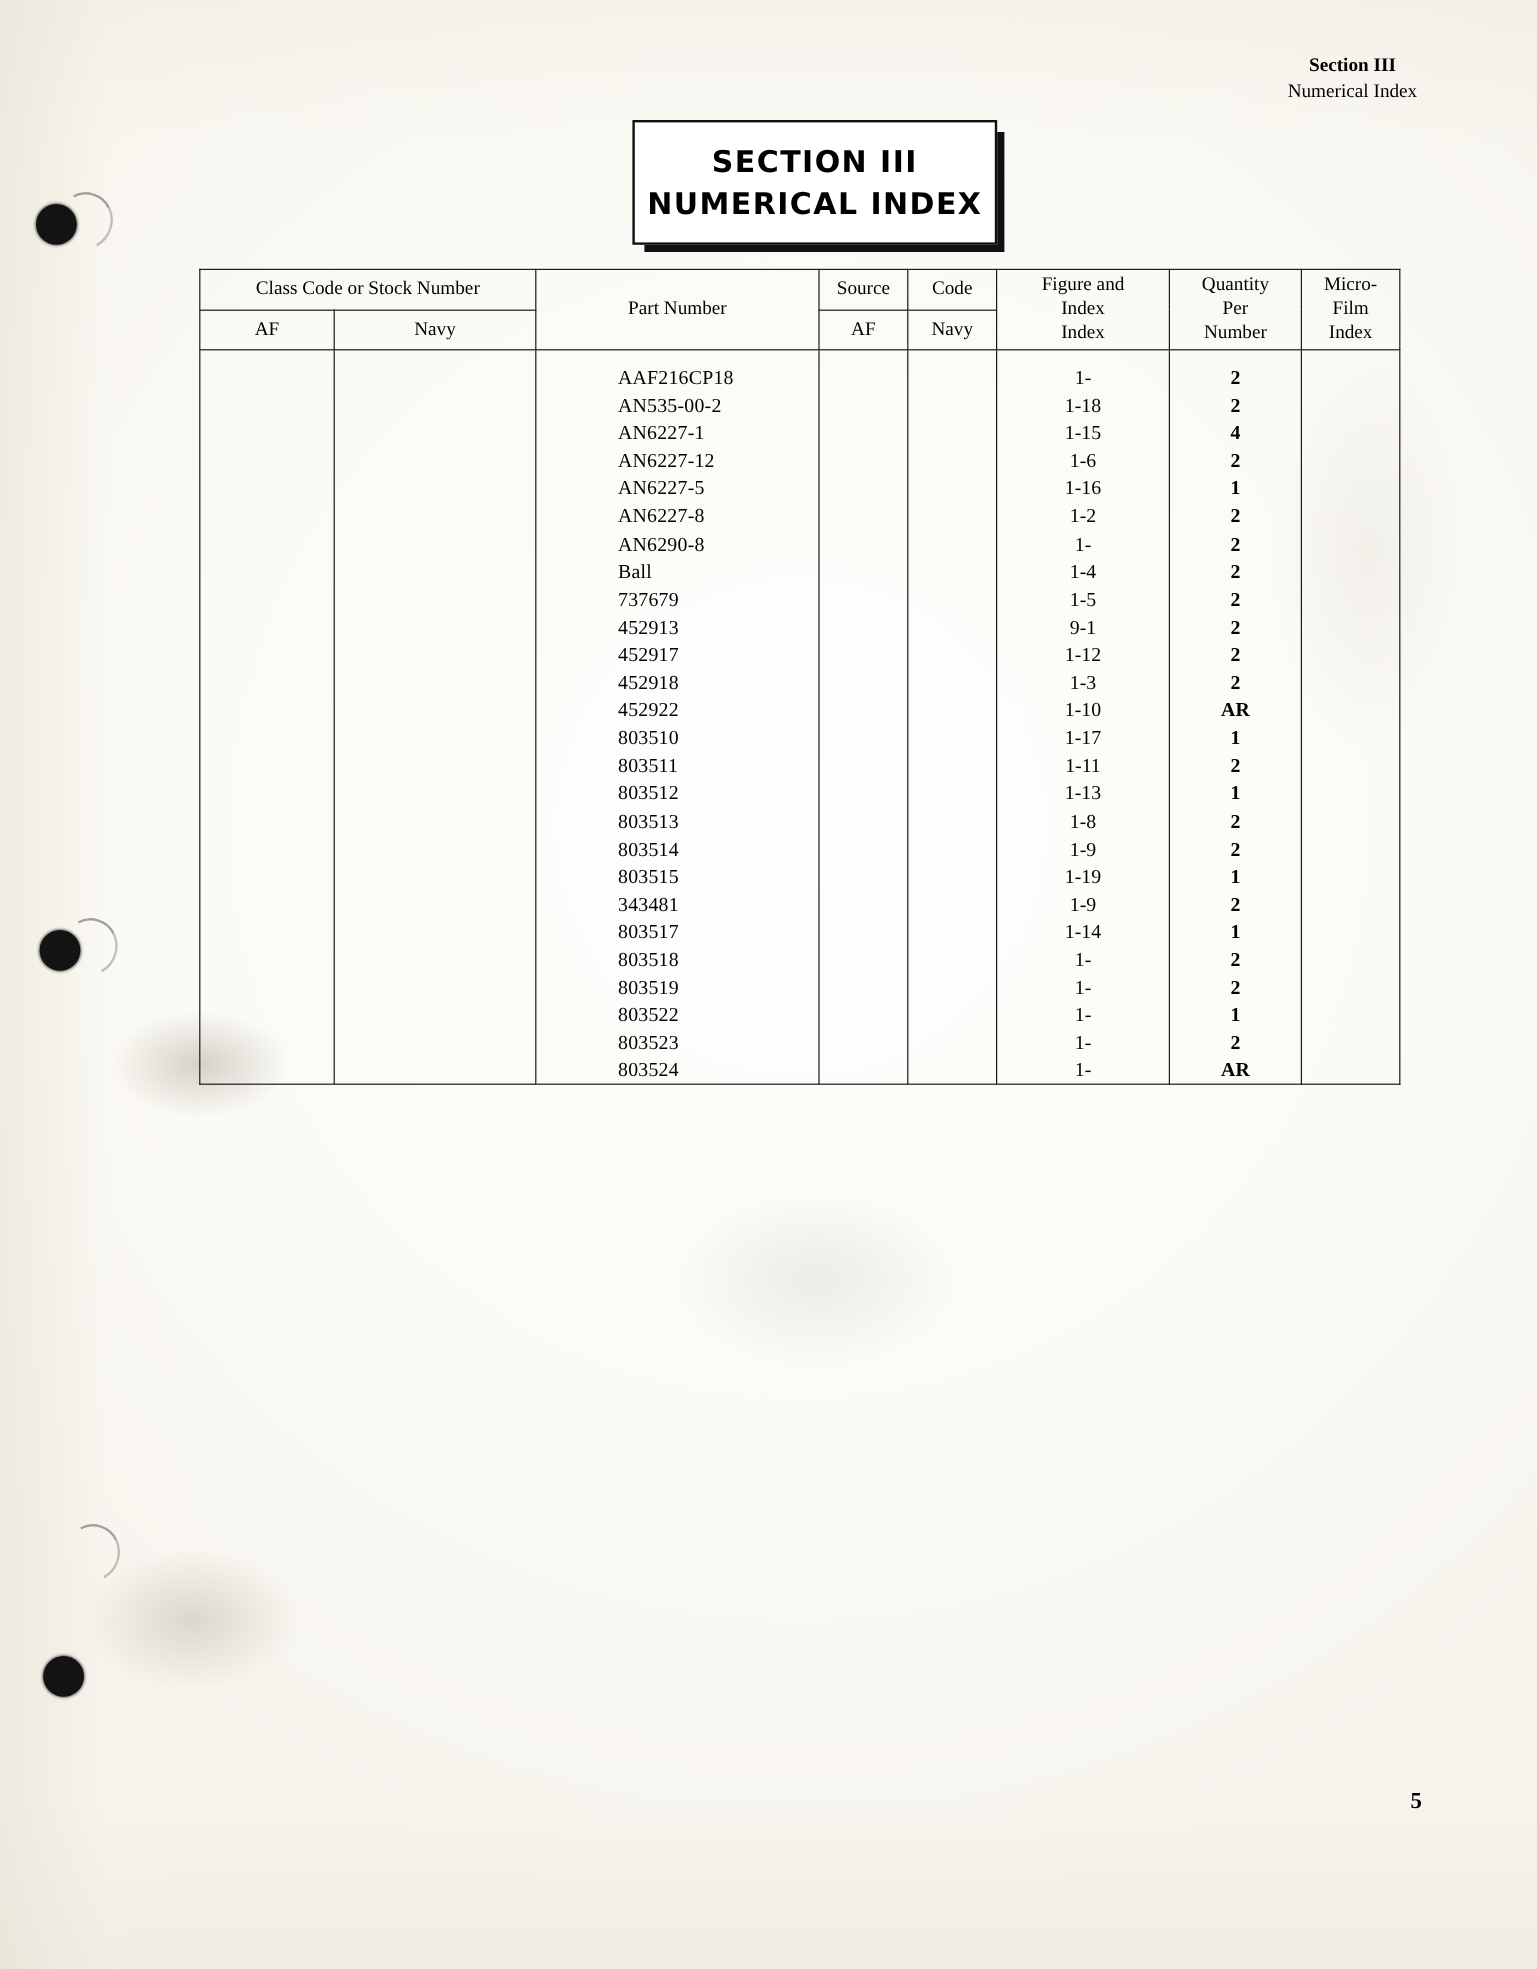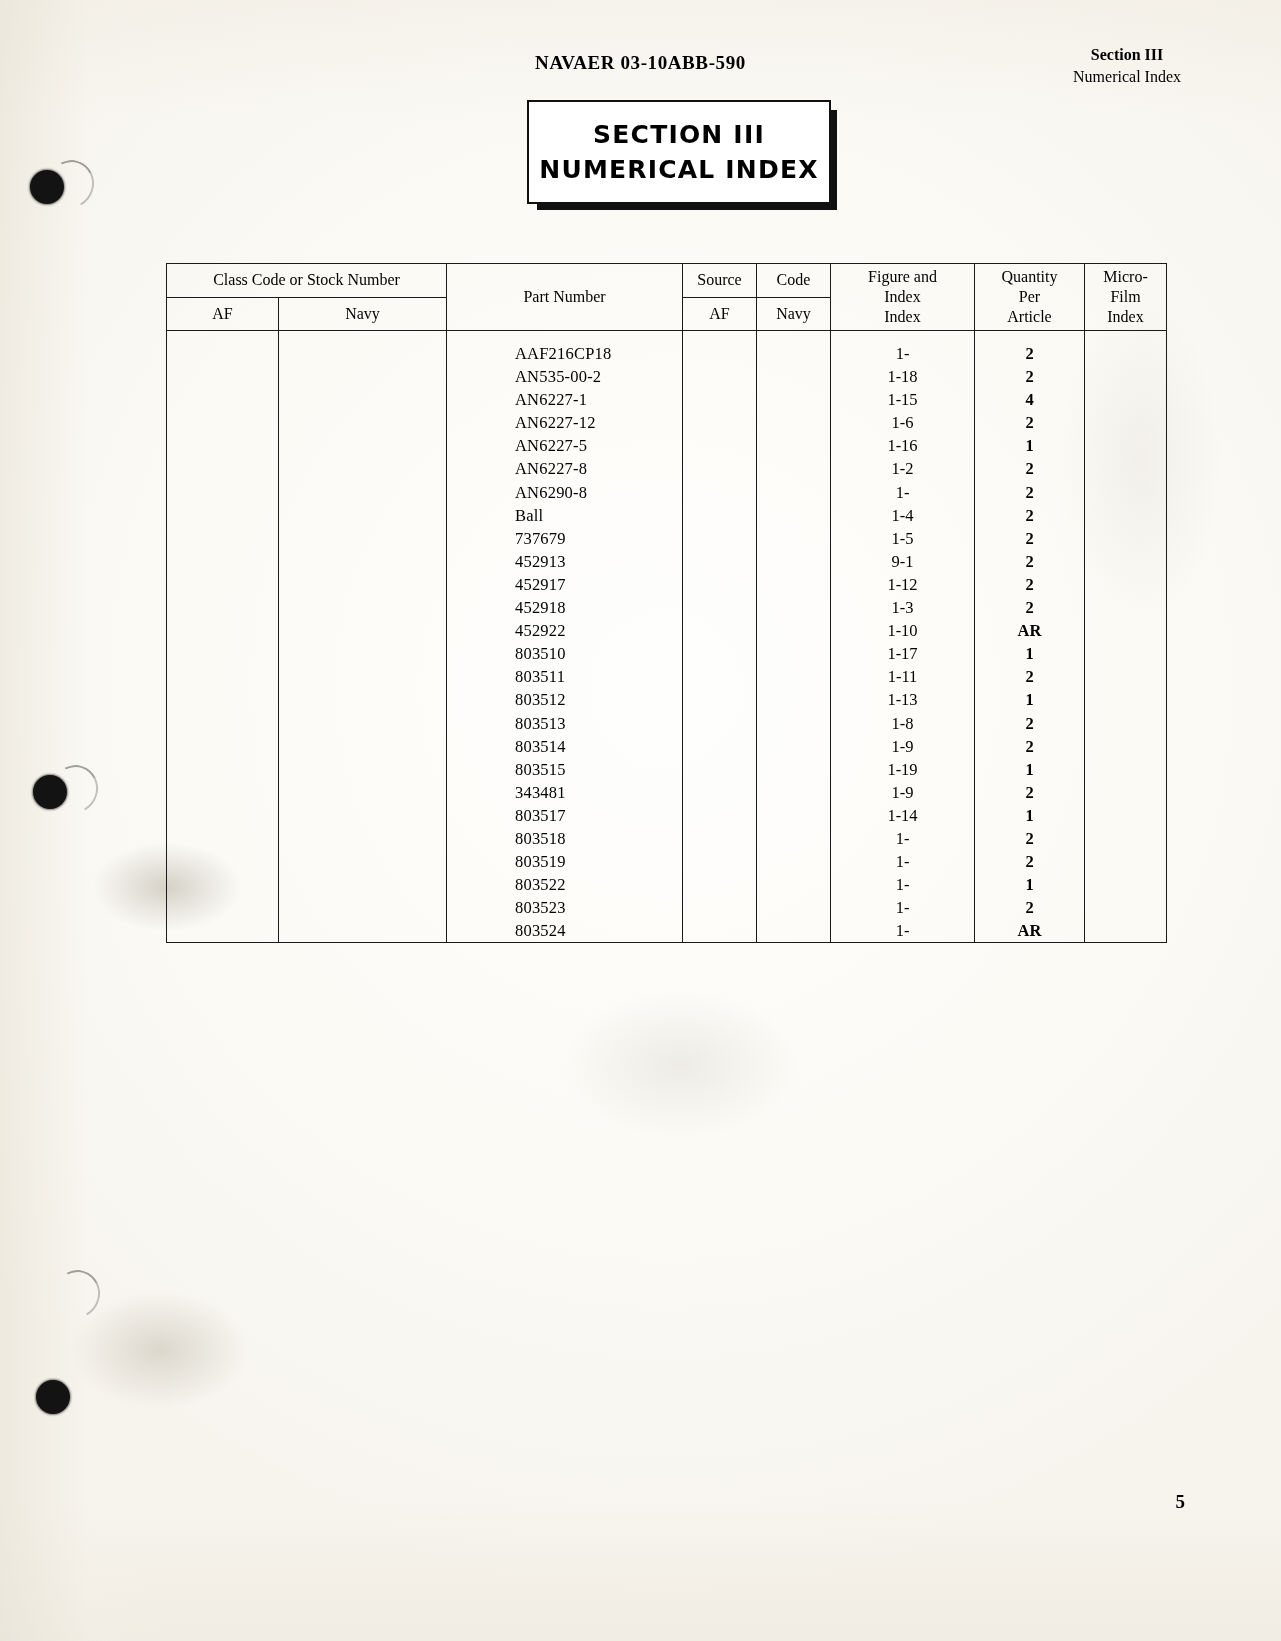--- a/index.html
+++ b/index.html
@@ -126,21 +126,20 @@
   .table-wrap {
     position: absolute;
     left: 166px;
     top: 224px;
     width: 1000px;
   }
   table.index-table {
     border-collapse: collapse;
     width: 1000px;
     table-layout: fixed;
-    margin-top: 39px;
   }
   table.index-table th,
   table.index-table td {
     border: 1px solid #1a1a1a;
     font-size: 16px;
     padding: 0;
   }
   table.index-table th {
     font-weight: normal;
     text-align: center;
@@ -199,21 +198,20 @@
   <div class="smudge" style="left:560px; top:990px; width:240px; height:150px; background:radial-gradient(ellipse at center, rgba(186,180,164,0.22), rgba(186,180,164,0) 70%);"></div>
   <div class="smudge" style="left:1060px; top:300px; width:160px; height:320px; background:radial-gradient(ellipse at center, rgba(198,192,178,0.18), rgba(198,192,178,0) 72%);"></div>
 
   <div class="hole" style="left:30px; top:170px;"></div>
   <div class="hole-shadow" style="left:48px; top:160px;"></div>
   <div class="hole" style="left:33px; top:775px;"></div>
   <div class="hole-shadow" style="left:52px; top:765px;"></div>
   <div class="hole" style="left:36px; top:1380px;"></div>
   <div class="hole-shadow" style="left:54px; top:1270px;"></div>
 
-  <div class="header-center">NAVAER 03-10ABB-590</div>
 
   <div class="header-right">
     <div class="sec">Section III</div>
     <div class="sub">Numerical Index</div>
   </div>
 
   <div class="section-plate-wrap">
     <div class="section-plate-shadow"></div>
     <div class="section-plate">
       <div class="line1">SECTION III</div>
@@ -240,21 +238,21 @@
           <th class="th-group">Source</th>
           <th class="th-group">Code</th>
           <th rowspan="2">
             <div>Figure and</div>
             <div>Index</div>
             <div>Index</div>
           </th>
           <th rowspan="2">
             <div>Quantity</div>
             <div>Per</div>
-            <div>Article</div>
+            <div>Number</div>
           </th>
           <th rowspan="2">
             <div>Micro-</div>
             <div>Film</div>
             <div>Index</div>
           </th>
         </tr>
         <tr>
           <th class="th-sub">AF</th>
           <th class="th-sub">Navy</th>

